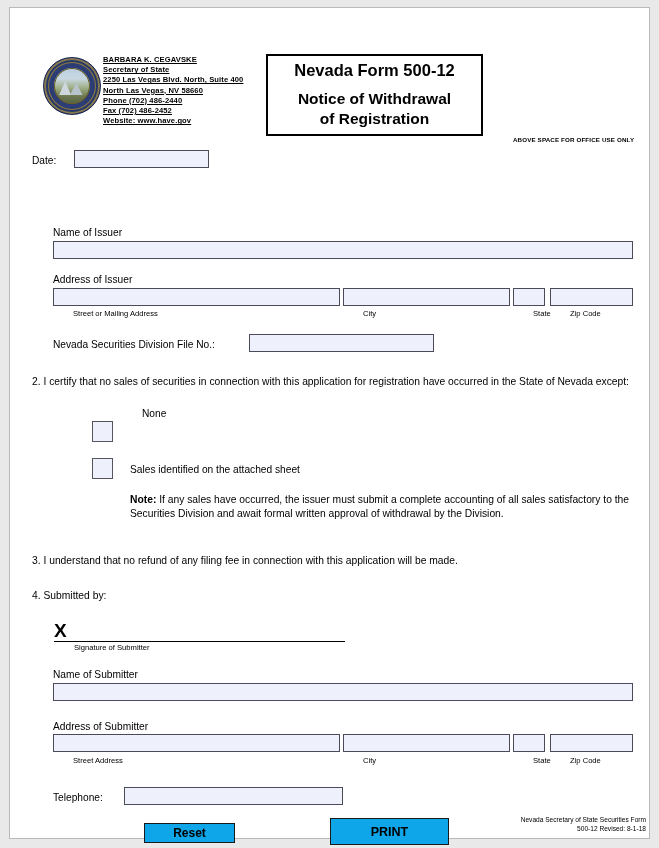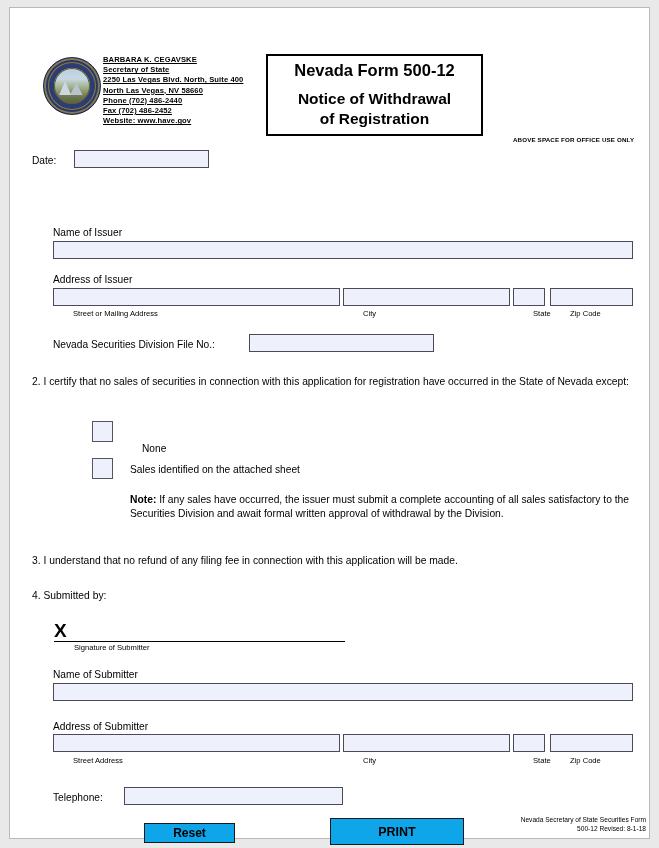--- a/index.html
+++ b/index.html
@@ -131,21 +131,21 @@
   
   .btn {
     background: #0ea5e9;
     border: 1.5px solid #1a1a1a;
     box-sizing: border-box;
     display: flex; align-items: center; justify-content: center;
     font-weight: bold; color: #000;
     cursor: pointer;
   }
   #reset-btn { left: 134px; top: 815px; width: 91px; height: 20px; font-size: 12px; }
-  #print-btn { left: 320px; top: 810px; width: 134px; height: 27px; font-size: 12.5px; }
+  #print-btn { left: 320px; top: 810px; width: 119px; height: 27px; font-size: 12.5px; }
 
   #footnote {
     left: 478px; top: 807px; width: 158px;
     font-size: 6.6px; color: #000; text-align: right; line-height: 9px;
   }
 </style>
 </head>
 <body>
 
 <div id="page">
@@ -196,21 +196,21 @@
   <div class="abs tiny-label" style="left:333px; top:301px;">City</div>
   <div class="abs tiny-label" style="left:503px; top:301px;">State</div>
   <div class="abs tiny-label" style="left:540px; top:301px;">Zip Code</div>
 
   <div class="abs label-sm" style="left:43px; top:331px;">Nevada Securities Division File No.:</div>
   <input class="abs field" type="text" style="left: 239px; top: 326px; width: 185px; height: 18px; font-size: 10px; padding: 0px 3px;" value="">
 
   <div class="abs body-text" style="left:22px; top:367px; width:605px;">2. I certify that no sales of securities in connection with this application for registration have occurred in the State of Nevada except:</div>
 
   <div class="abs cbox" style="left:82px; top:413px;"></div>
-  <div class="abs label-sm" style="left:120px; top:435px;padding-left:12px;">None</div>
+  <div class="abs label-sm" style="left:120px; top:400px;padding-left:12px;">None</div>
 
   <div class="abs cbox" style="left:82px; top:450px;"></div>
   <div class="abs label-sm" style="left:120px; top:456px;">Sales identified on the attached sheet</div>
 
   <div class="abs body-text" style="left:120px; top:485px; width:505px;">
     <b>Note:</b><span>  If any sales have occurred, the issuer must submit a complete accounting of all sales satisfactory to the Securities Division and await formal written approval of withdrawal by the Division.</span>
   </div>
 
   <div class="abs body-text" style="left:22px; top:546px; width:605px;">3. I understand that no refund of any filing fee in connection with this application will be made.</div>
 

